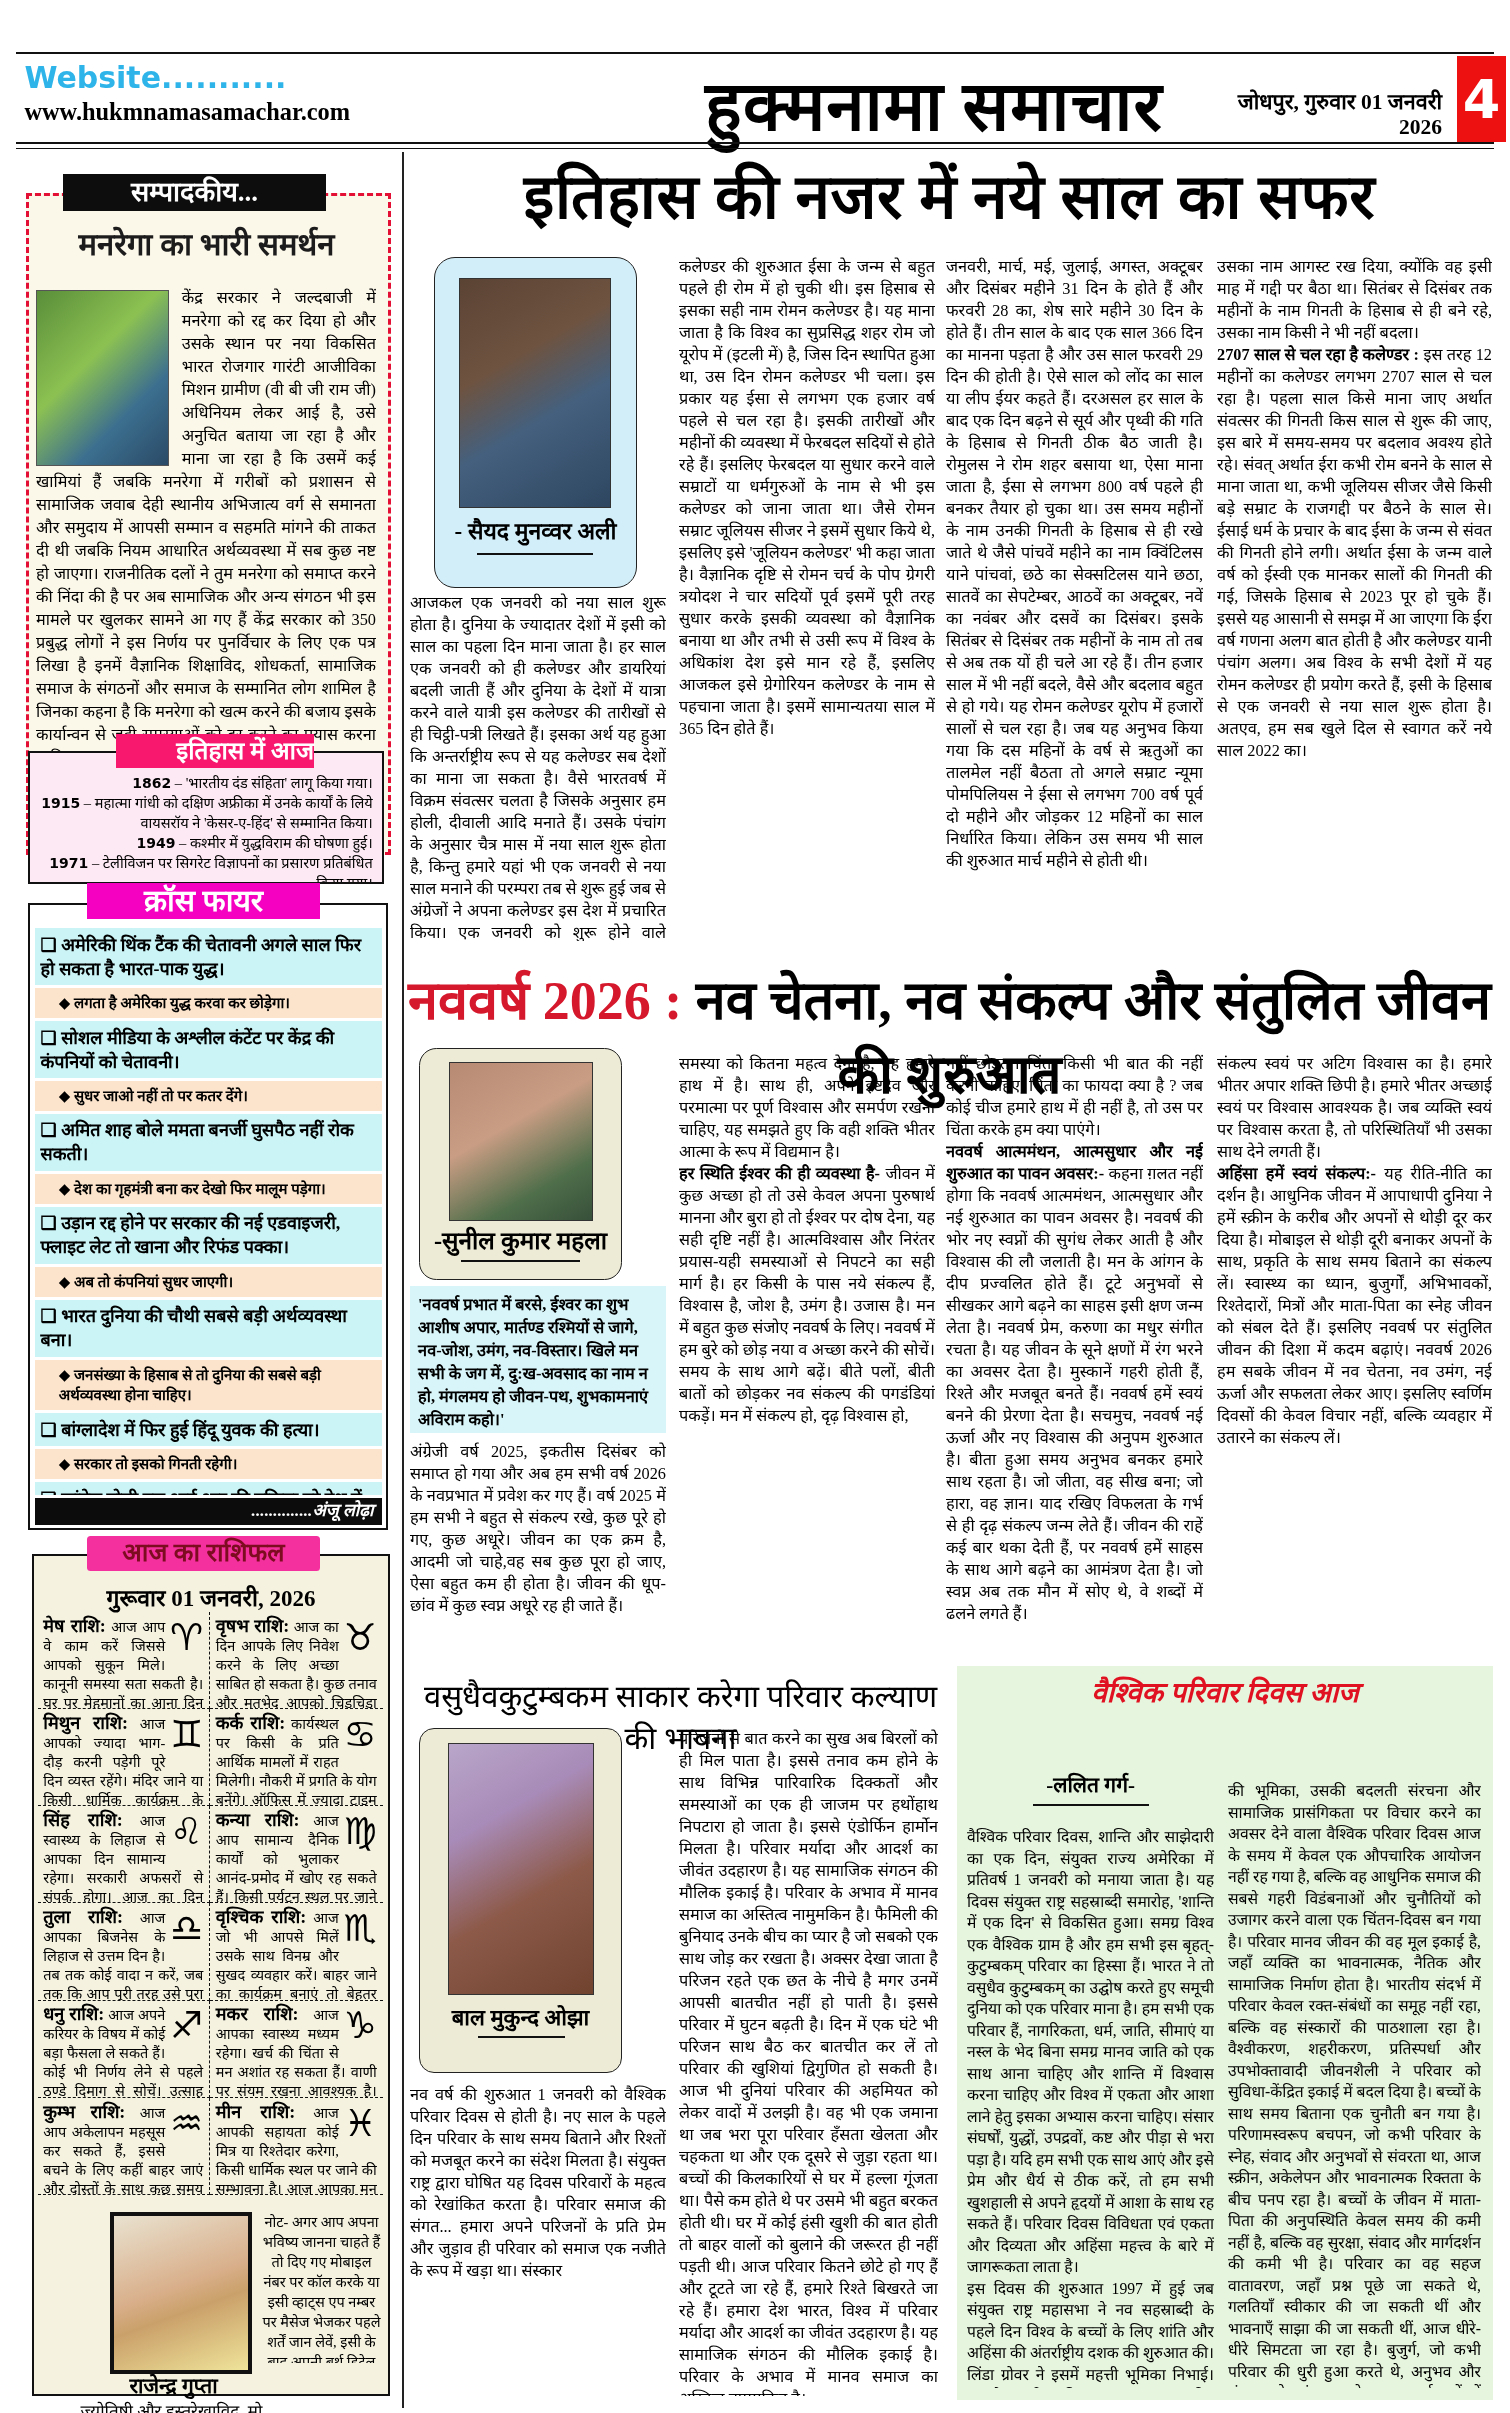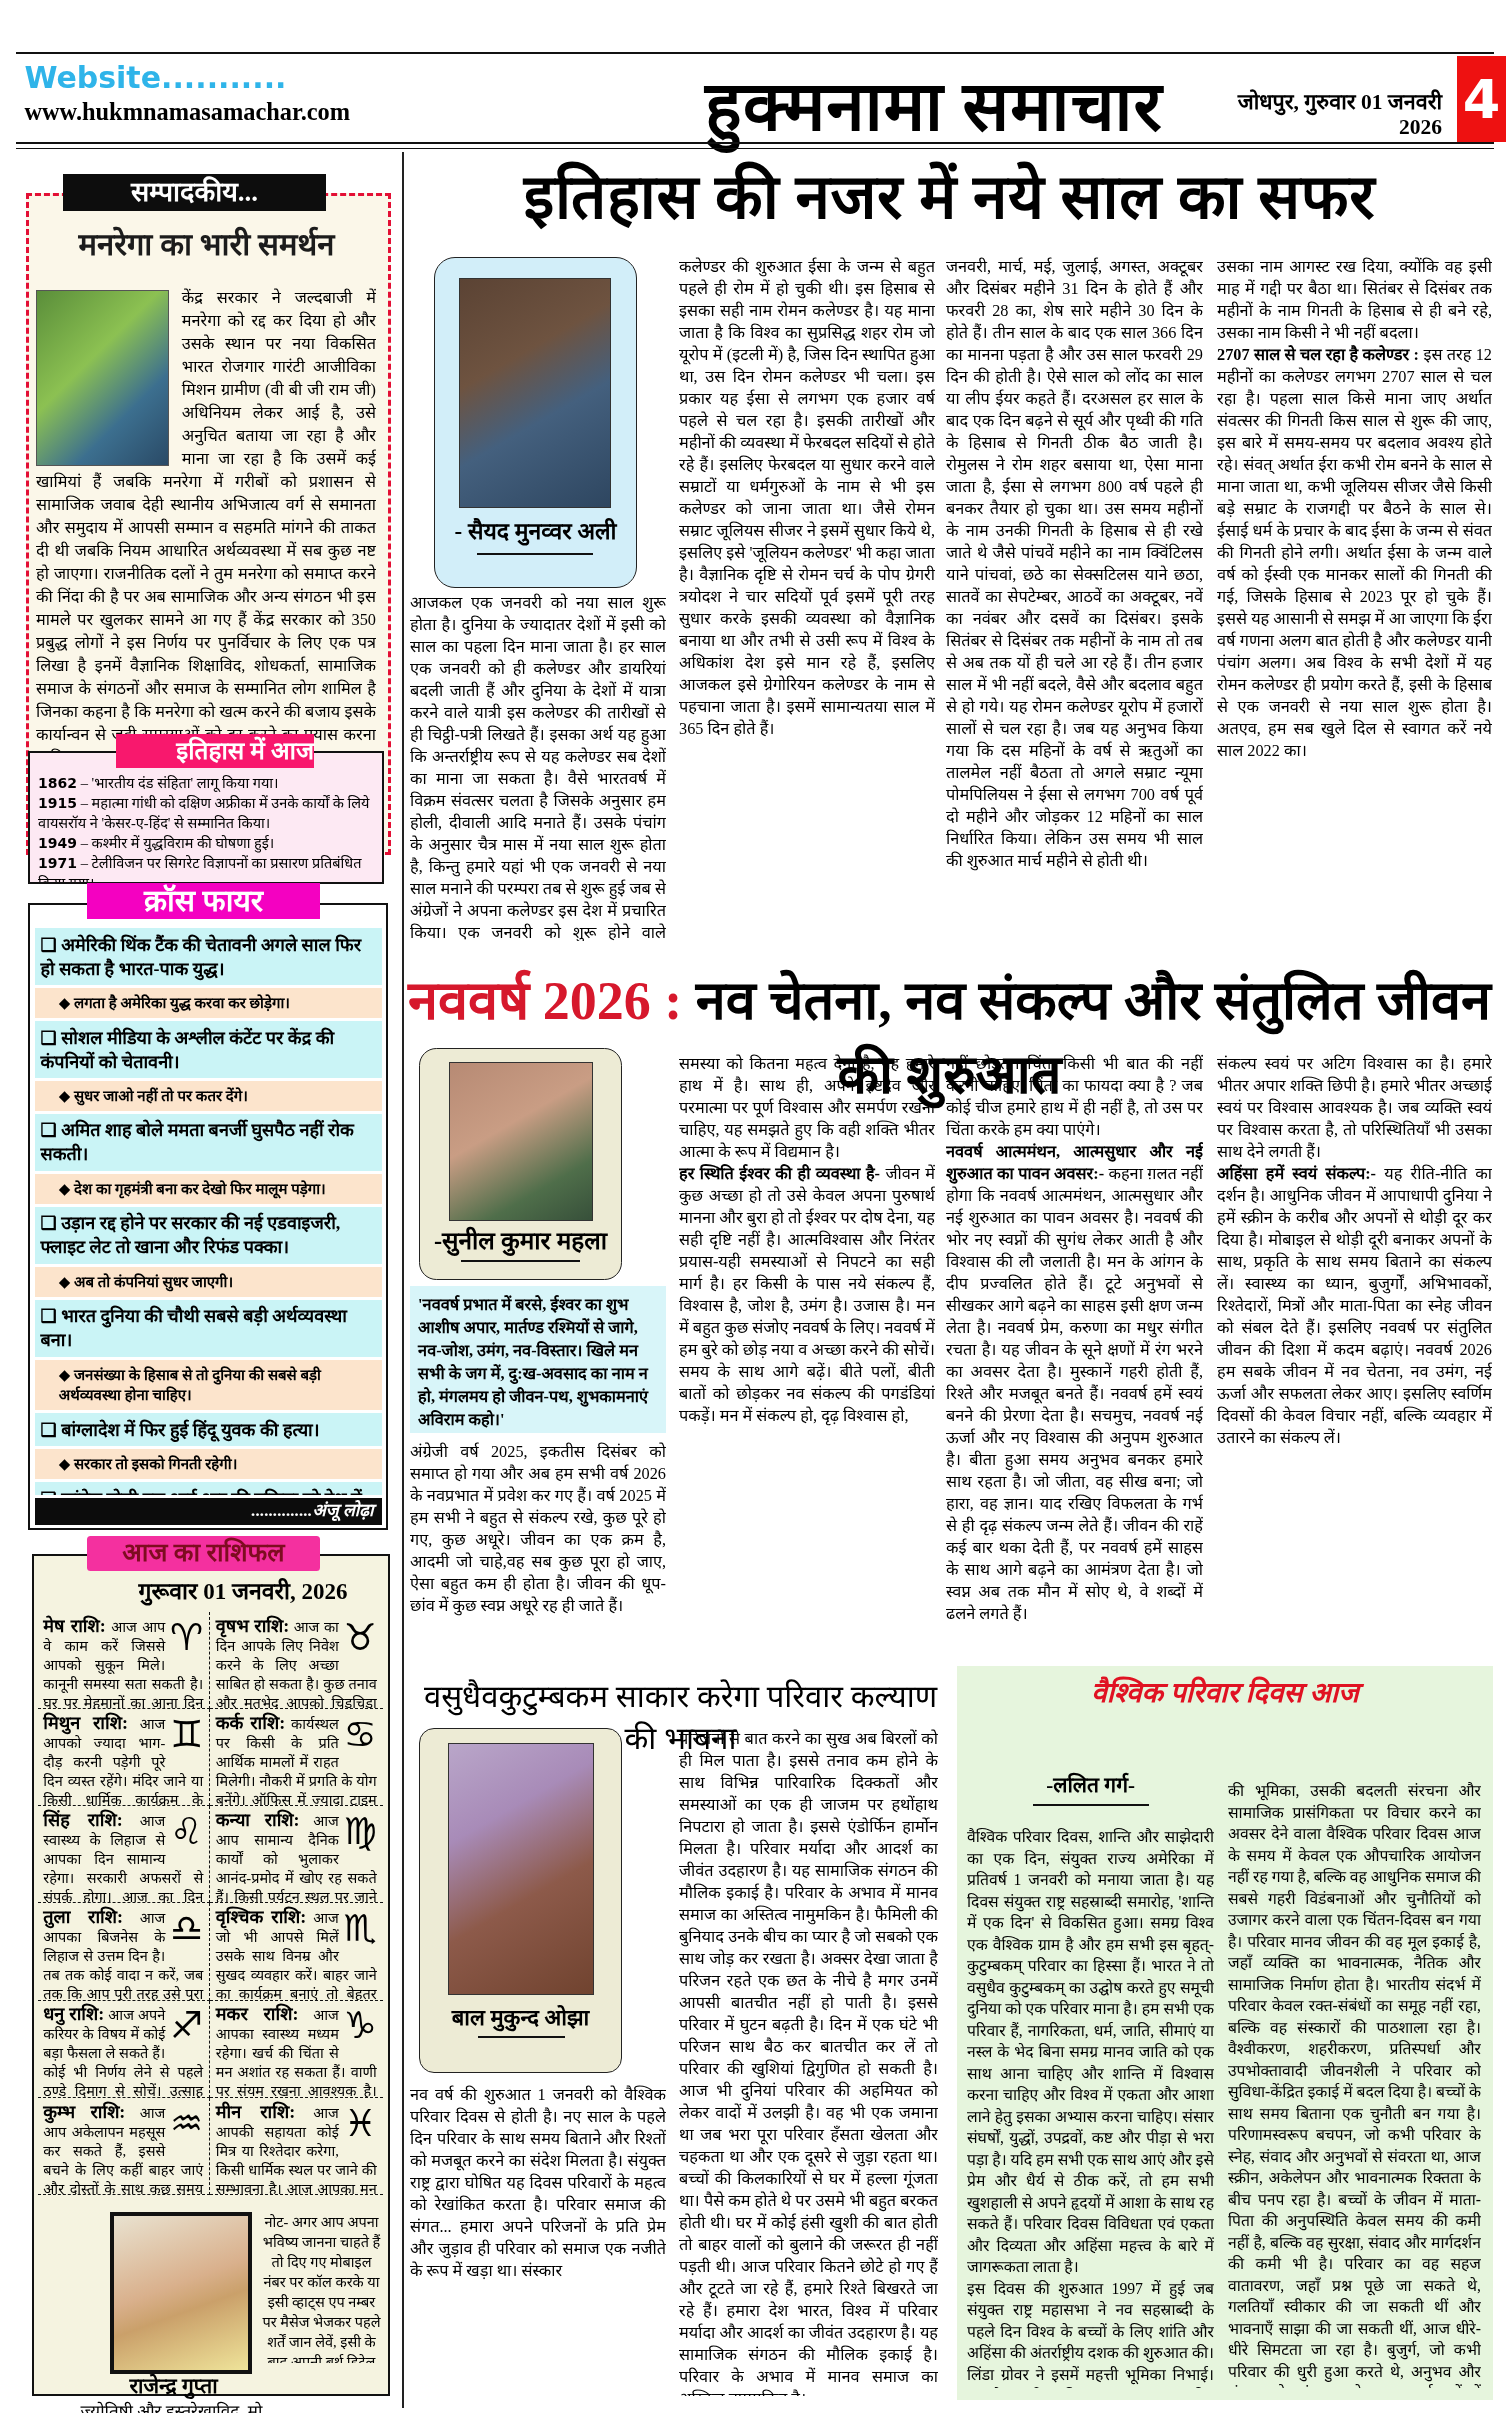--- a/index.html
+++ b/index.html
@@ -28,40 +28,40 @@
   #ed-title{left:35px;top:222px;width:343px;text-align:center;font-size:31px;font-weight:bold;color:#1c1c1c;}
   #ed-flow{left:36px;top:263px;width:340px;height:512px;font-size:16.3px;line-height:23px;}
   #ed-photo{float:left;width:131px;height:174px;margin:3.5px 12.8px 3.5px 0;border:1.2px solid #555;
             background:linear-gradient(135deg,#5a8e3a 0%,#8cc152 40%,#3c6f8f 70%,#2a4a66 100%);}
   #ed-sign{left:36px;top:785px;width:340px;text-align:right;font-weight:bold;font-style:italic;font-size:21px;}
 
   
   #hist-label{left:116px;top:734px;width:198px;height:34px;background:#f8186d;color:#fff;
               font-size:24.4px;font-weight:bold;text-align:right;line-height:33px;z-index:3;}
   #hist-box{left:28px;top:751px;width:356px;height:133px;background:#fde9f3;border:2.9px solid #111;padding:20px 9.3px 3.5px 8.1px;box-sizing:border-box;}
-  .hist-item{font-size:14.5px;line-height:20px;}
+  .hist-item{font-size:14.5px;line-height:20px;text-align:right;}
   .hist-item b{font-family:"DejaVu Sans",sans-serif;font-size:14px;}
 
   
   #cf-label{left:87px;top:883px;width:233px;height:36px;background:#f401c1;color:#fff;
             font-size:30px;font-weight:bold;text-align:center;line-height:35px;z-index:3;}
   #cf-box{left:28px;top:903px;width:356px;height:623px;border:2.9px solid #111;background:#fff;}
   #cf-list{position:absolute;left:4.7px;top:20px;width:347px;height:570px;overflow:hidden;}
   .cf-item{margin:2.9px 0;padding:4.7px 5.8px;font-weight:bold;}
   .cf-item::before{content:attr(data-bullet) " ";}
   .cf-q{background:#caf4f6;font-size:18px;line-height:24px;}
   .cf-a{background:#fce4cc;font-size:15px;line-height:20.4px;padding-left:24px;}
   #cf-sign{position:absolute;left:4.7px;bottom:3.5px;width:347px;height:27px;background:#0c0c0c;color:#fff;
            text-align:right;font-style:italic;font-weight:bold;font-size:17.4px;line-height:25.6px;padding-right:8.1px;box-sizing:border-box;}
 
   
   #rf-ribbon{left:87px;top:1536px;width:233px;height:35px;background:#f4309f;color:#7e0c20;
              font-size:25.6px;font-weight:bold;text-align:center;line-height:34px;z-index:3;border-radius:3.5px;}
   #rf-box{left:32px;top:1554px;width:358px;height:842px;background:#f5f3e0;border:2.9px solid #111;box-sizing:border-box;}
-  #rf-date{position:absolute;left:0;top:18px;width:100%;text-align:center;font-weight:bold;font-size:23px;padding-left:32px;}
+  #rf-date{position:absolute;left:0;top:25px;width:100%;text-align:center;font-weight:bold;font-size:23px;}
   #rf-grid{position:absolute;left:3.5px;top:56px;width:345px;height:583px;display:grid;grid-template-columns:1fr 1fr;overflow:hidden;}
   .hcell{border-bottom:1.7px dashed #111;padding:4.7px 5.8px;overflow:hidden;font-size:14.5px;line-height:19px;text-align:justify;}
   .hcell:nth-child(odd){border-right:1.7px dashed #111;}
   .hcell b{font-size:18px;}
   .hicon{float:right;font-family:"DejaVu Sans",sans-serif;font-size:37px;line-height:41px;margin:0 0 2.3px 4.7px;}
   #rf-photo{position:absolute;left:76px;top:656px;width:134px;height:154px;border:4.1px solid #111;
             background:linear-gradient(160deg,#e9e2d0 0%,#d9b08c 45%,#caa06a 60%,#efe49a 100%);}
   #rf-astro{position:absolute;left:11.6px;top:815px;width:256px;text-align:center;}
   #rf-astro .nm{font-weight:bold;font-size:21px;}
   #rf-astro .tt{font-size:17px;}

